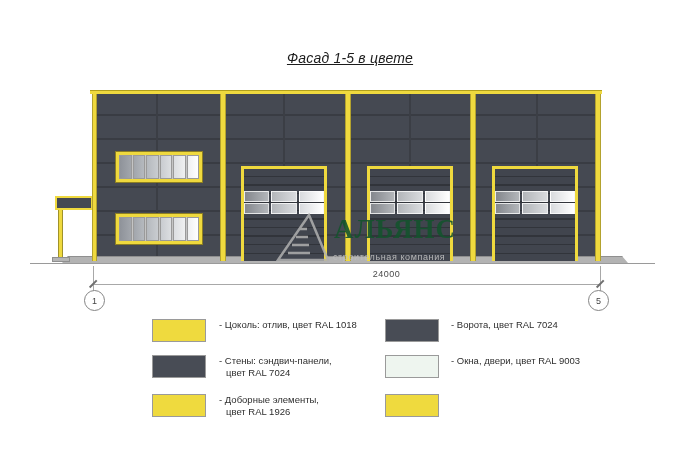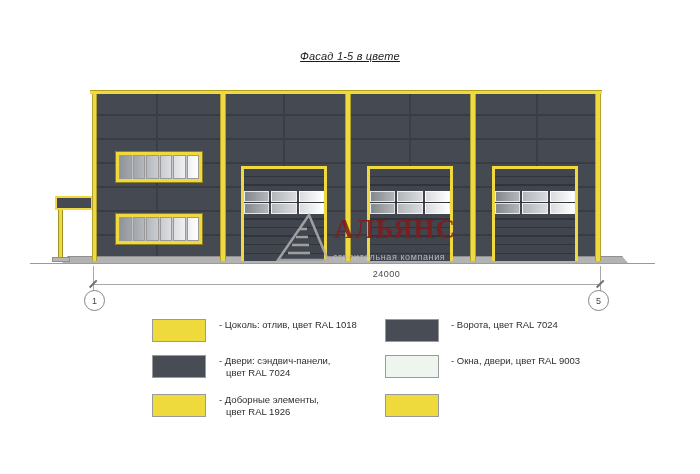--- a/index.html
+++ b/index.html
@@ -1,21 +1,21 @@
 <!DOCTYPE html>
 <html><head>
 <meta charset="utf-8">
 <style>
   * { margin:0; padding:0; box-sizing:border-box; }
   html,body { background:#ffffff; }
   body { width:700px; height:474px; position:relative; font-family:"Liberation Sans", sans-serif; overflow:hidden; }
   .abs { position:absolute; }
 
   
-  .title { top:50px; left:0; width:700px; text-align:center; font-size:11px; font-style:italic; color:#1c1c1c; text-decoration:underline; letter-spacing:.2px; }
+  .title { top:50px; left:0; width:700px; text-align:center; font-size:14px; font-style:italic; color:#1c1c1c; text-decoration:underline; letter-spacing:.2px; }
 
   
   .roof-trim { left:90px; top:90px; width:512px; height:4px; background:#efd93e; border-top:1px solid #b3a11c; z-index:4; }
   .wall { left:92px; top:94px; width:509px; height:167px; background:#454952; overflow:hidden; }
   .hseam { left:0; width:509px; height:2px; background:#393c43; }
   .vseam { top:0; width:2px; height:167px; background:#3b3e45; }
   .ystrip { top:0; height:167px; background:#efd93e; box-shadow:inset 1px 0 0 rgba(0,0,0,.25), inset -1px 0 0 rgba(0,0,0,.25); z-index:3; }
 
   .ribbon-window { width:88px; height:32px; background:#efd93e; border:1px solid #8d7f24; padding:3px; z-index:4; }
   .ribbon-inner { display:flex; gap:1px; width:100%; height:100%; background:#c4c4c4; }
@@ -45,21 +45,21 @@
   
   .extline { top:266px; width:1px; height:25px; background:#a8a8a8; }
   .dimline { left:93px; top:284px; width:507px; height:1px; background:#a8a8a8; }
   .tick { top:283px; width:10px; height:1.5px; background:#6f6f6f; transform:rotate(-45deg); }
   .dimlabel { left:93px; top:269px; width:507px; text-align:center; font-size:9px; color:#4a4a4a; letter-spacing:.5px;margin-left:40px; }
   .axis-circle { top:290px; width:21px; height:21px; border:1px solid #858585; border-radius:50%; background:#ffffff;
                  display:flex; align-items:center; justify-content:center; font-size:9px; color:#444; }
 
   
   .watermark { left:276px; top:213px; width:170px; height:52px; z-index:6; pointer-events:none; }
-  .wm-name { position:absolute; left:58px; top:2px; font-family:"Liberation Serif", serif; font-weight:bold; font-size:27px; line-height:1.1; color:#7f1d1d; letter-spacing:1px; opacity:.9; }
+  .wm-name { position:absolute; left:58px; top:2px; font-family:"Liberation Serif", serif; font-weight:bold; font-size:27px; line-height:1.1; color:#14532d; letter-spacing:1px; opacity:.9; }
   .wm-tag { position:absolute; left:57px; top:39px; font-size:9px; color:#bdbdbd; letter-spacing:.6px; opacity:.95; }
 
   
   .swatch { width:54px; height:23px; border:1px solid #9a9a9a; }
   .sw-yellow { background:#efda3e; } .sw-dark { background:#484c55; } .sw-light { background:#eef5ef; }
   .leg-label { height:23px; display:flex; flex-direction:column; justify-content:flex-start; font-size:9.5px; line-height:12px; color:#2e2e2e; white-space:nowrap; }
   .leg-label .cont { padding-left:7px; }
 </style>
 </head>
 <body>
@@ -186,21 +186,21 @@
 
 <div>
 
   <div class="abs swatch sw-yellow" style="left:152px;top:319px"></div>
   <div class="abs leg-label" style="left:219px;top:319px">
     <span>- Цоколь: отлив, цвет RAL 1018</span>
   </div>
 
   <div class="abs swatch sw-dark" style="left:152px;top:355px"></div>
   <div class="abs leg-label" style="left:219px;top:355px">
-    <span>- Двери: сэндвич-панели,</span>
+    <span>- Стены: сэндвич-панели,</span>
     <span class="cont">цвет RAL 7024</span>
   </div>
 
   <div class="abs swatch sw-yellow" style="left:152px;top:394px"></div>
   <div class="abs leg-label" style="left:219px;top:394px">
     <span>- Доборные элементы,</span>
     <span class="cont">цвет RAL 1926</span>
   </div>
 
   <div class="abs swatch sw-dark" style="left:385px;top:319px"></div>

